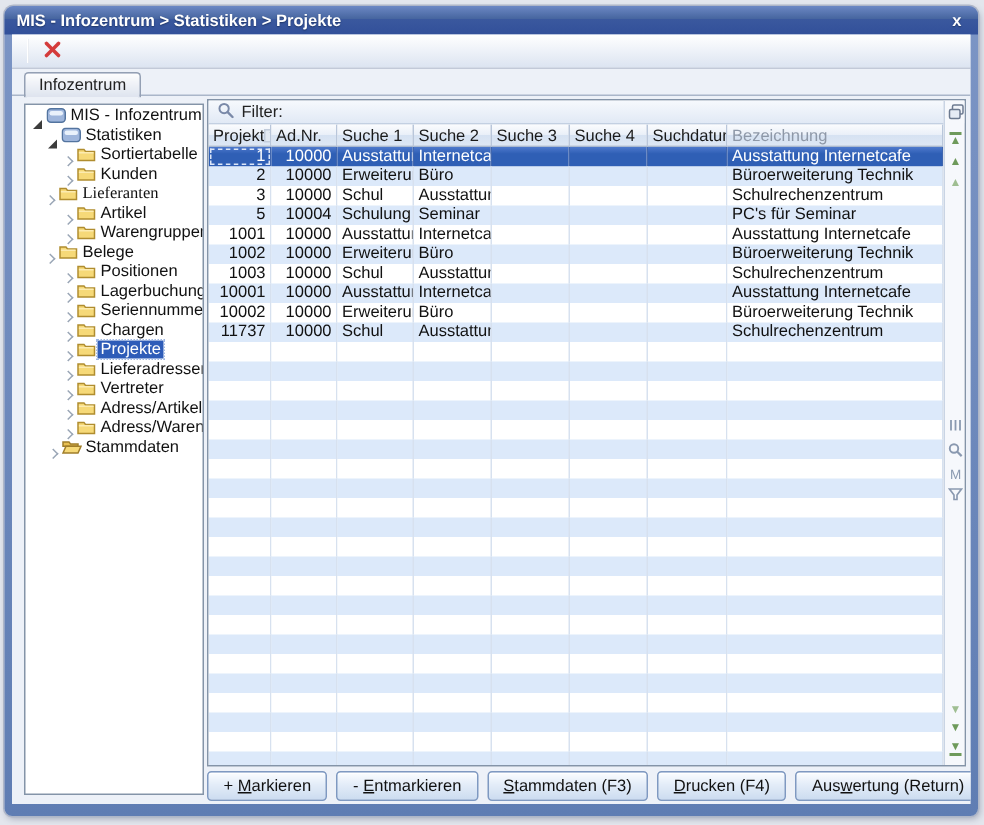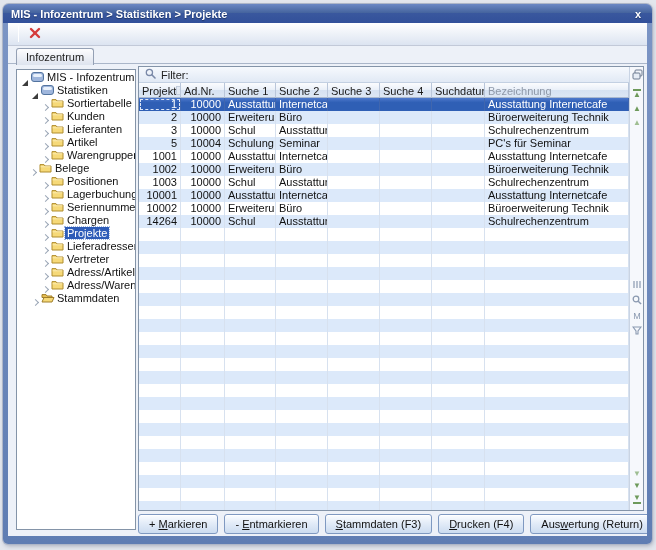--- a/index.html
+++ b/index.html
@@ -146,21 +146,21 @@
             <div class="tree-row" style="padding-left: 24px;">
               <span class="tw tw-col"></span>
               <span class="t-icon">
                 <svg width="13" height="11" viewBox="0 0 13 11">
                   <path d="M1 2.6 L5 2.6 L6 4 L12 4 L12 10 L1 10 Z" fill="#F6D978" stroke="#B08D2F" stroke-width="1"></path>
                   <path d="M1.6 4.8 L11.4 4.8" stroke="#FCEBB0" stroke-width="1"></path>
                 </svg>
               </span>
               <span class="t-label">Kunden</span>
             </div>
-            <div class="tree-row" style="padding-left: 24px;">
+            <div class="tree-row" style="padding-left: 12px; font-family: Liberation Serif, serif;">
               <span class="tw tw-col"></span>
               <span class="t-icon">
                 <svg width="13" height="11" viewBox="0 0 13 11">
                   <path d="M1 2.6 L5 2.6 L6 4 L12 4 L12 10 L1 10 Z" fill="#F6D978" stroke="#B08D2F" stroke-width="1"></path>
                   <path d="M1.6 4.8 L11.4 4.8" stroke="#FCEBB0" stroke-width="1"></path>
                 </svg>
               </span>
               <span class="t-label">Lieferanten</span>
             </div>
             <div class="tree-row" style="padding-left: 24px;">
@@ -419,21 +419,21 @@
                   <div class="g-cell num" style="width: 42px;">10002</div>
                   <div class="g-cell num" style="width: 44px;">10000</div>
                   <div class="g-cell" style="width: 51px;">Erweiterun</div>
                   <div class="g-cell" style="width: 52px;">Büro</div>
                   <div class="g-cell" style="width: 52px;"></div>
                   <div class="g-cell" style="width: 52px;"></div>
                   <div class="g-cell" style="width: 53px;"></div>
                   <div class="g-cell" style="flex: 1 1 0%;">Büroerweiterung Technik</div>
                 </div>
                 <div class="g-row alt">
-                  <div class="g-cell num" style="width: 42px;">14264</div>
+                  <div class="g-cell num" style="width: 42px;">11737</div>
                   <div class="g-cell num" style="width: 44px;">10000</div>
                   <div class="g-cell" style="width: 51px;">Schul</div>
                   <div class="g-cell" style="width: 52px;">Ausstattun</div>
                   <div class="g-cell" style="width: 52px;"></div>
                   <div class="g-cell" style="width: 52px;"></div>
                   <div class="g-cell" style="width: 53px;"></div>
                   <div class="g-cell" style="flex: 1 1 0%;">Schulrechenzentrum</div>
                 </div>
                 <div class="g-row">
                   <div class="g-cell num" style="width: 42px;"></div>

